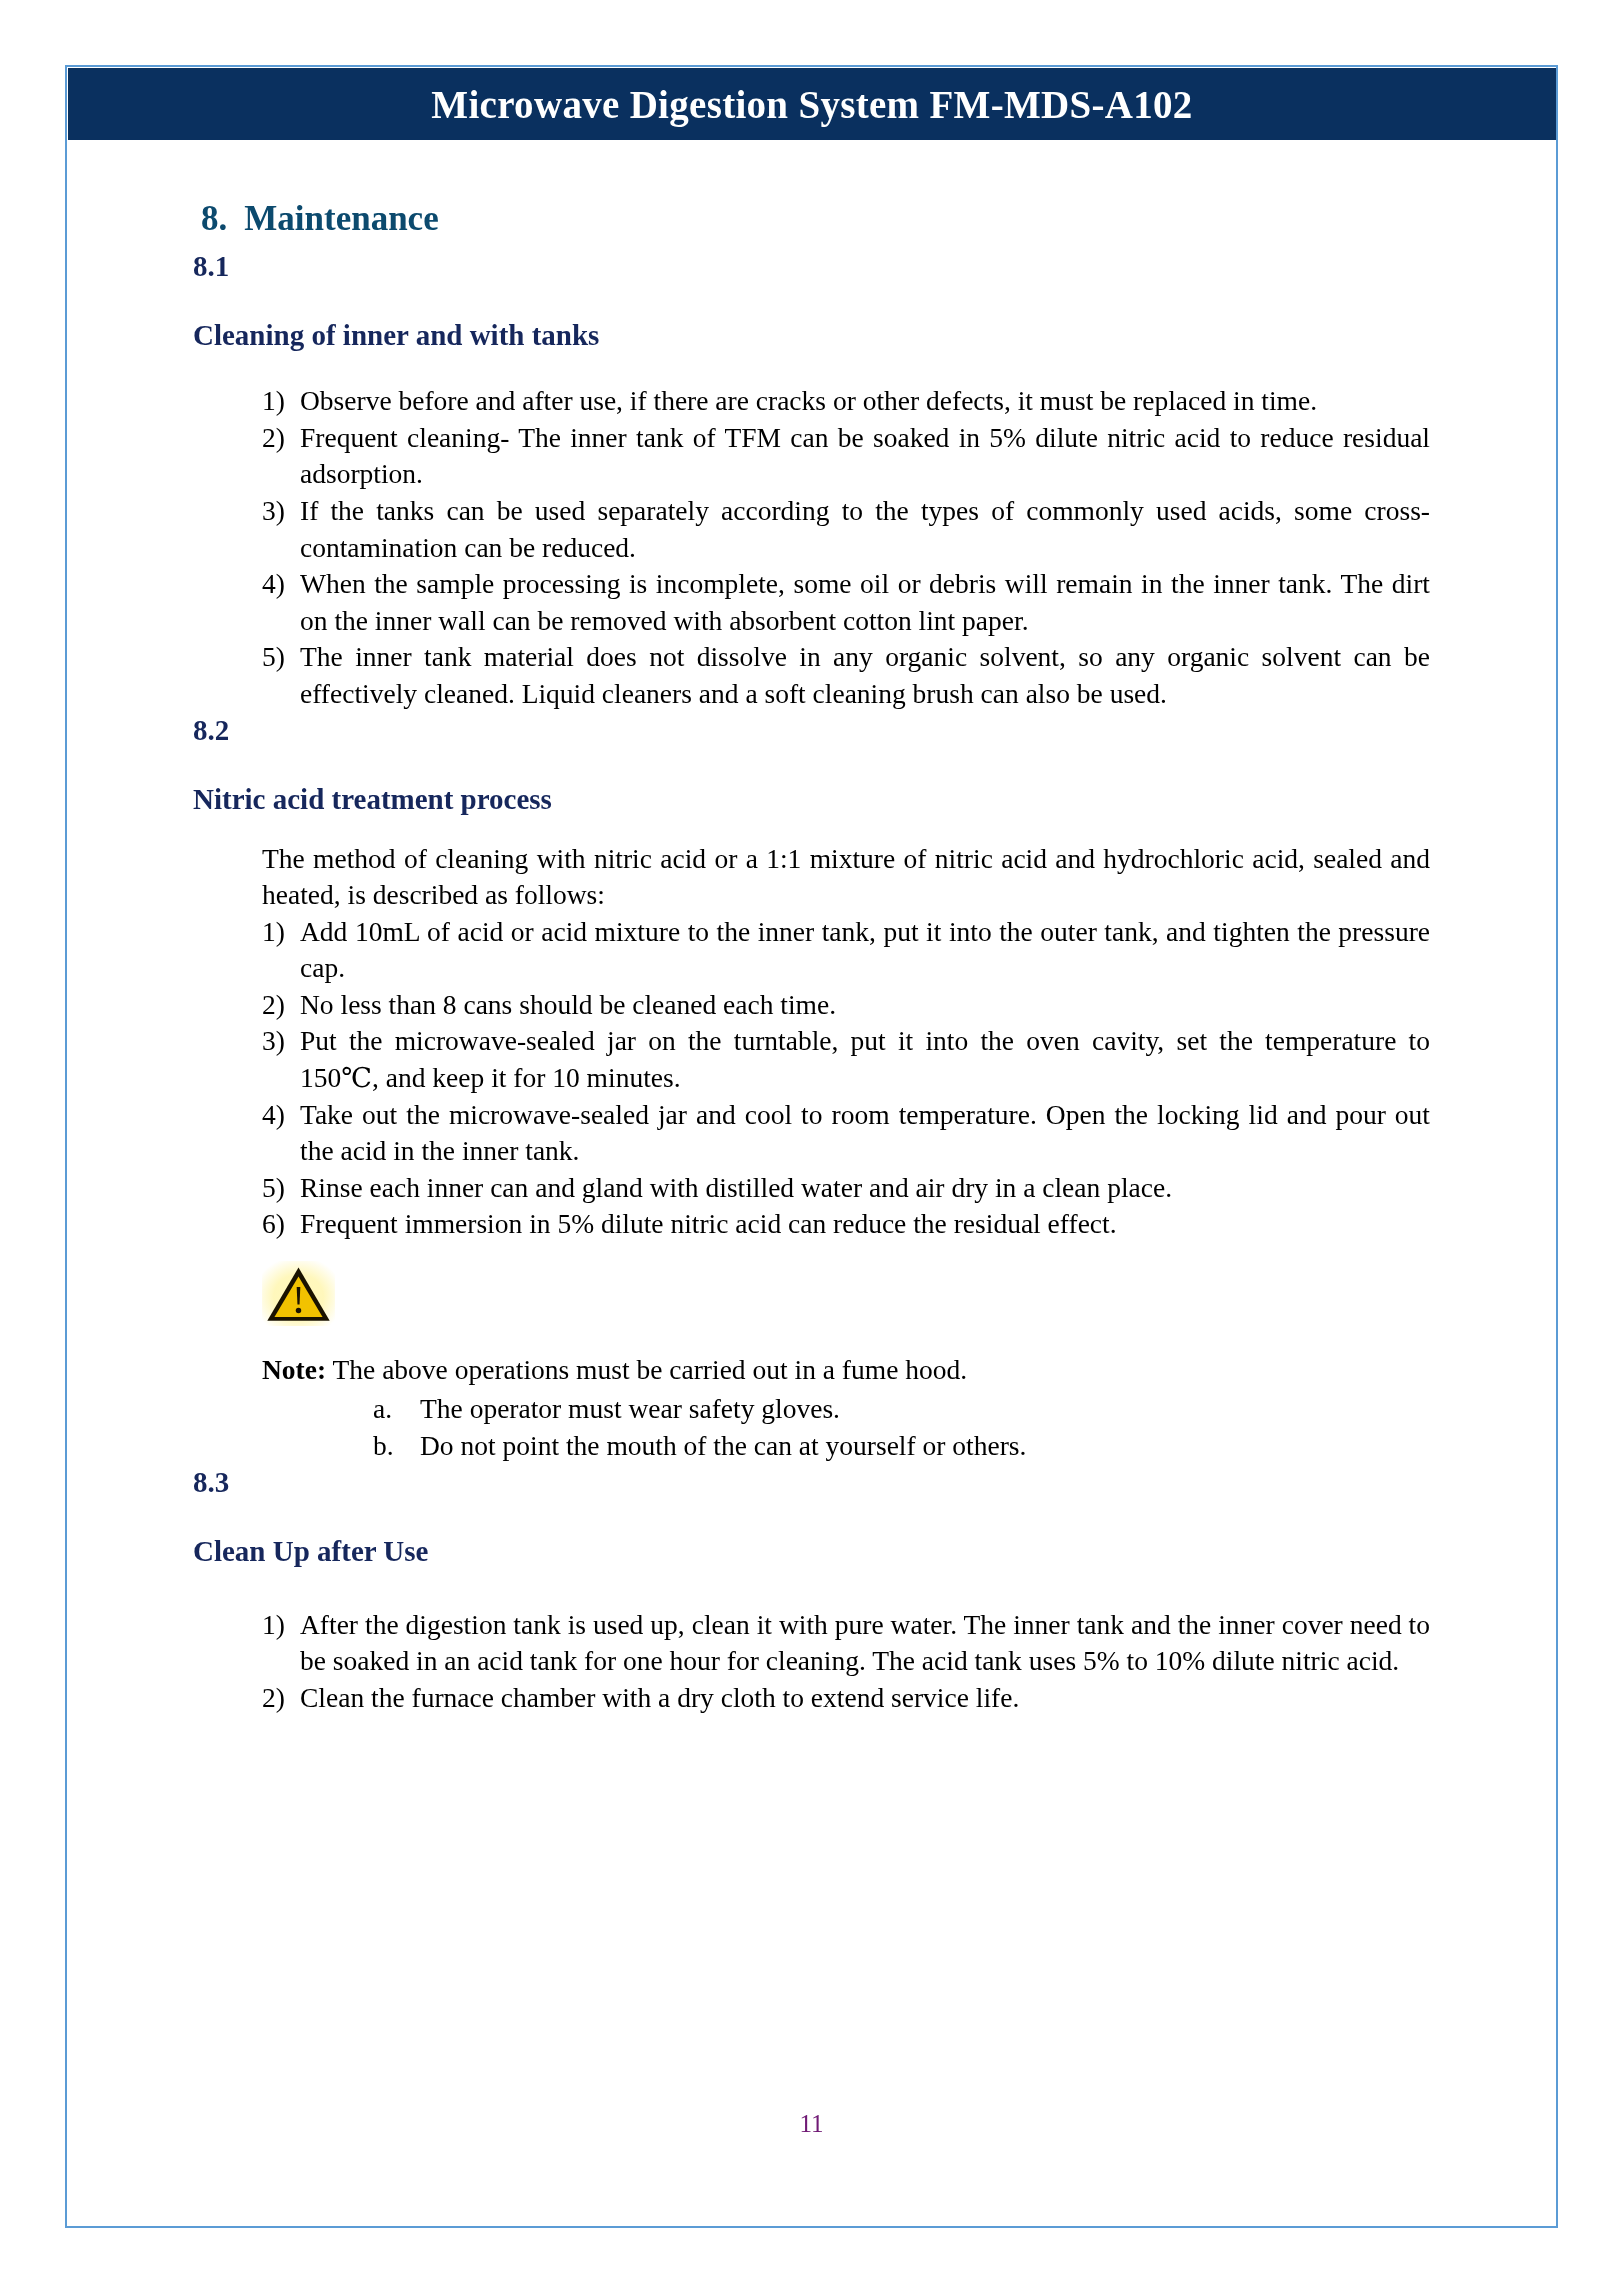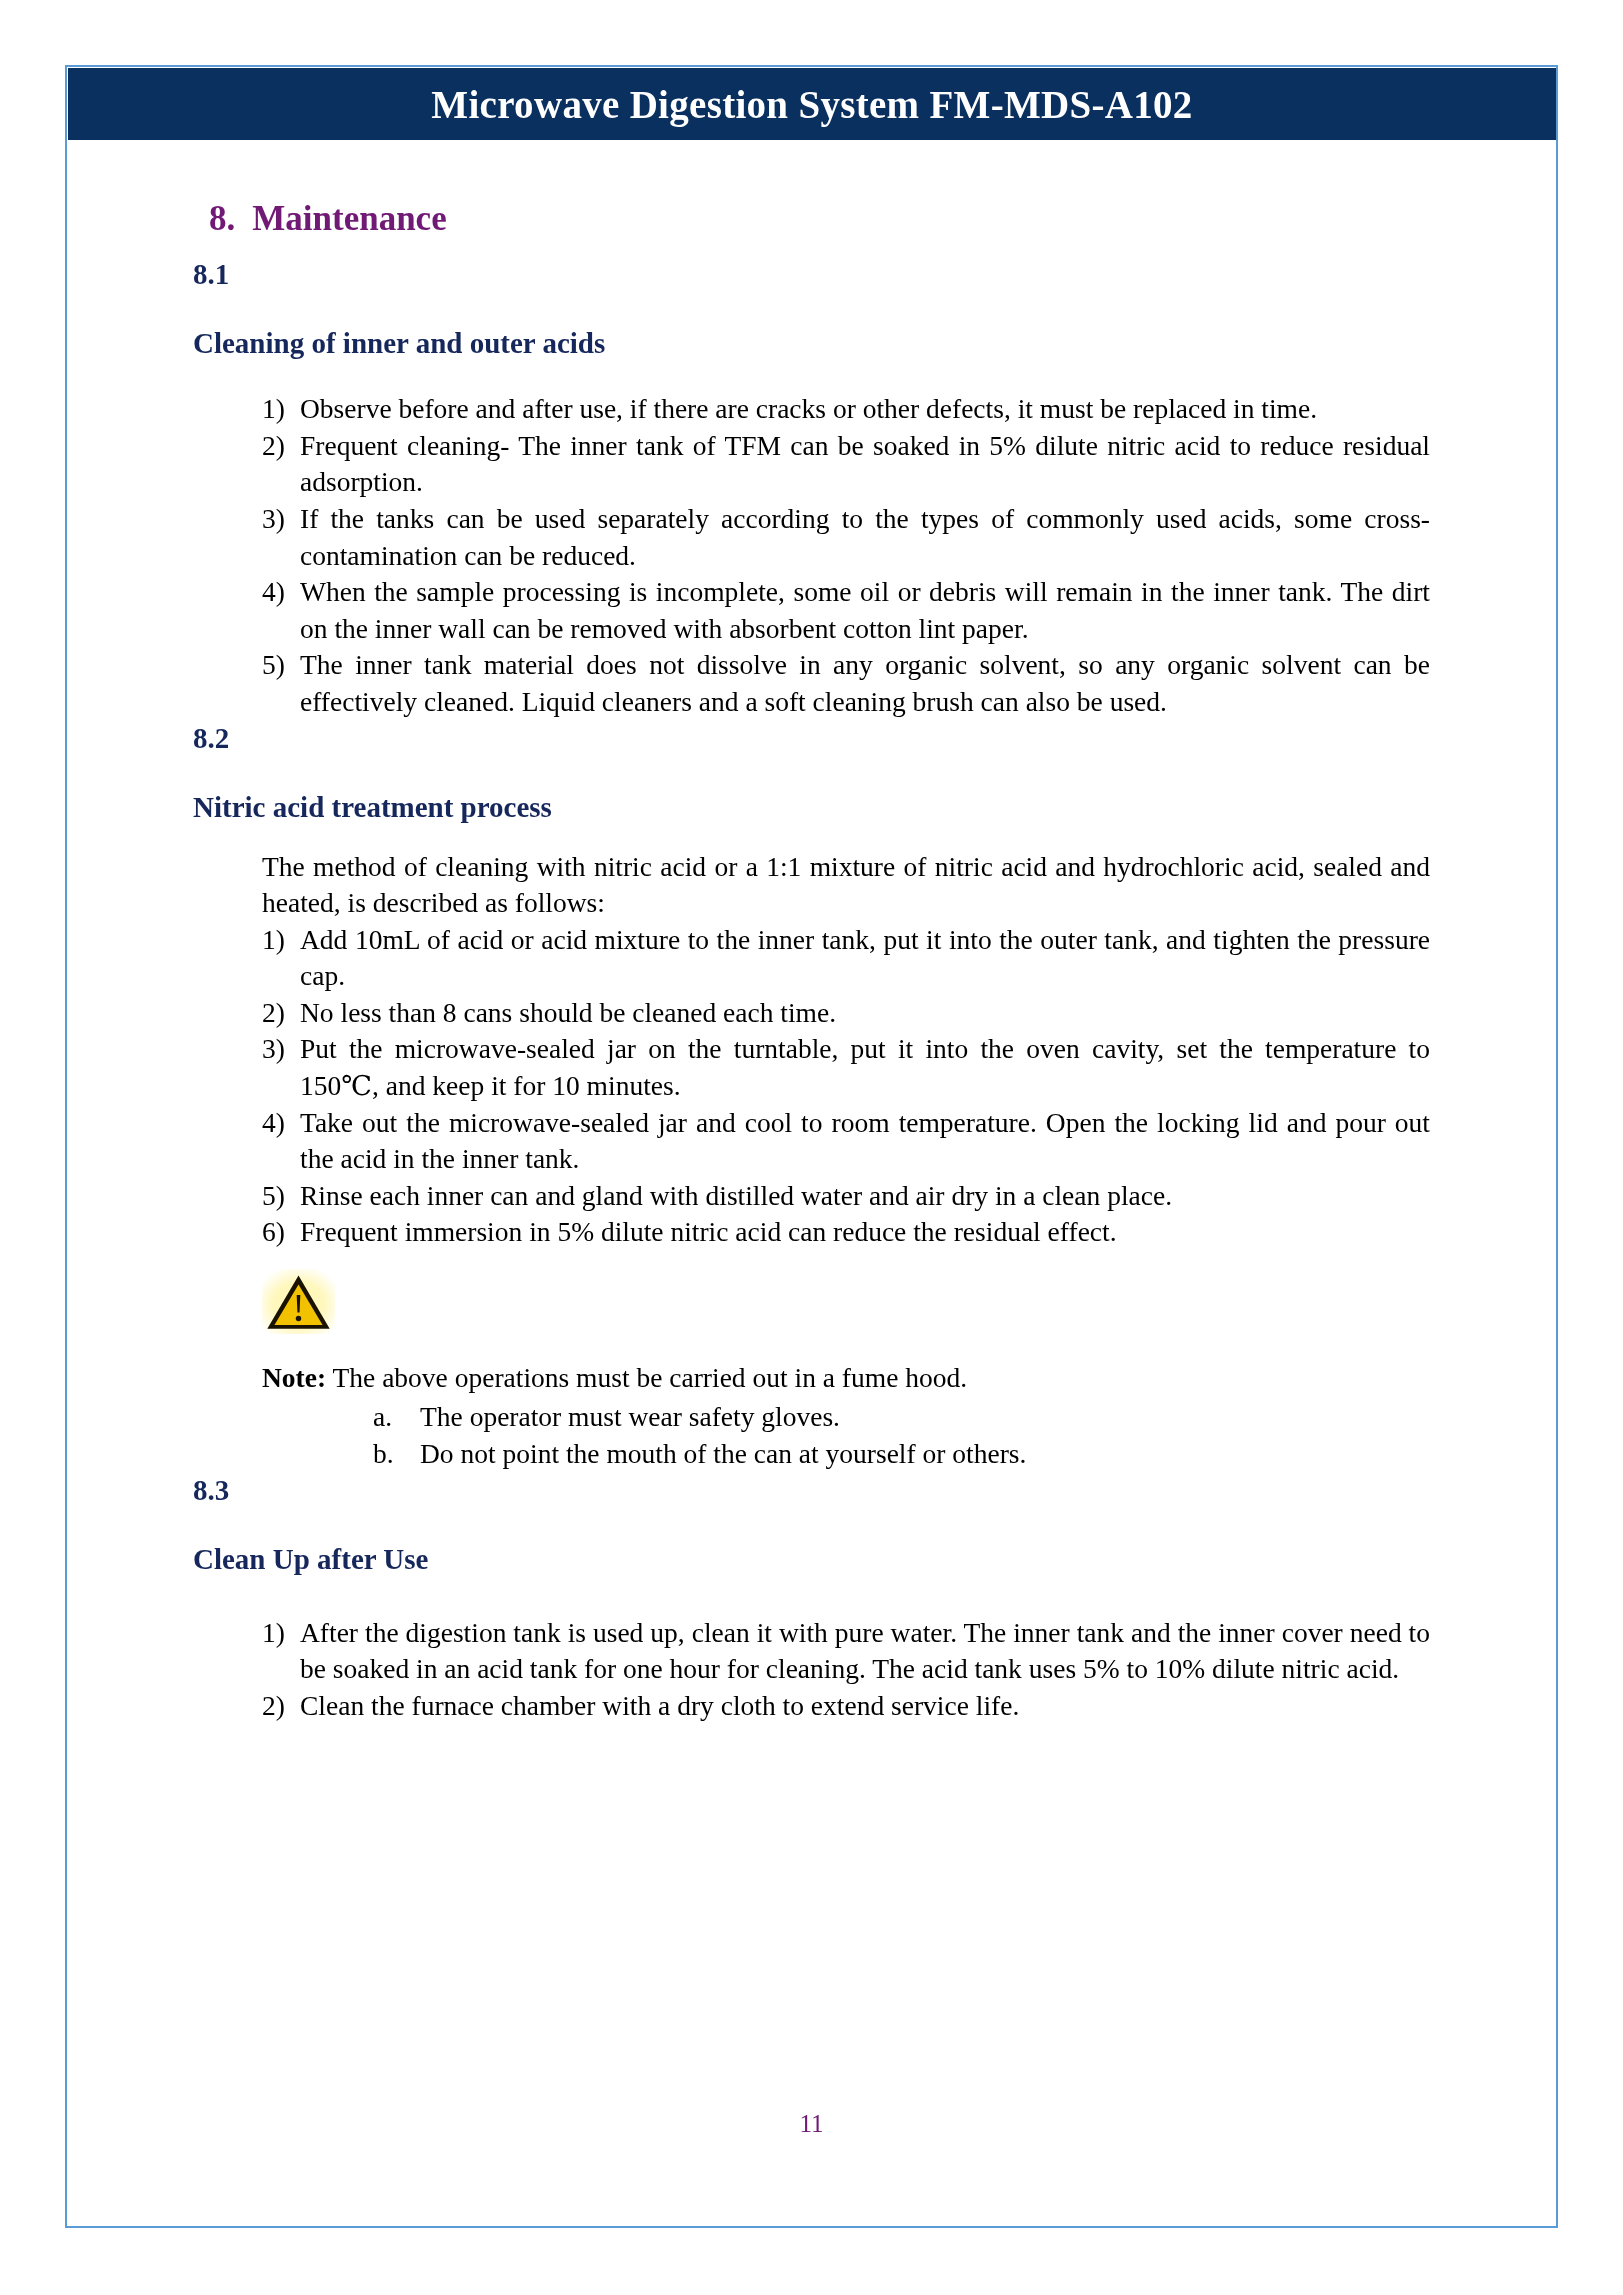--- a/index.html
+++ b/index.html
@@ -62,24 +62,24 @@
 
   .inner {
     margin-left: 193px;
     width: 1237px;
     font-family: "Liberation Serif", "DejaVu Serif", serif;
     color: #000000;
   }
 
   h1.sec {
     font-family: "Liberation Serif", "DejaVu Serif", serif;
-    color: #701a75;
+    color: #0c4a6e;
     font-weight: bold;
     font-size: 35px;
-    margin: 16px;
+    margin: 8px;
     padding: 0;
     line-height: 1.2;
   }
 
   h1.sec .num { margin-right: 17px; }
 
   .sec-wrap-8 {
     margin-top: 58px;
   }
 
@@ -232,21 +232,21 @@
     <div class="inner">
 
       <div class="sec-wrap-8">
         <h1 class="sec">
           <span class="num">8.</span><span>Maintenance</span>
         </h1>
       </div>
 
       <h2 class="subsec subsec-81">
         <span class="num">8.1</span>
-          <span>Cleaning of inner and outer acids</span>
+          <span>Cleaning of inner and with tanks</span>
       </h2>
 
       <div class="body-block block-81">
         <ol class="num-list">
           <li>
             <span class="marker">1)</span>
             <span class="txt">Observe before and after use, if there are cracks or other defects, it must be replaced in time.</span>
           </li>
           <li>
             <span class="marker">2)</span>

